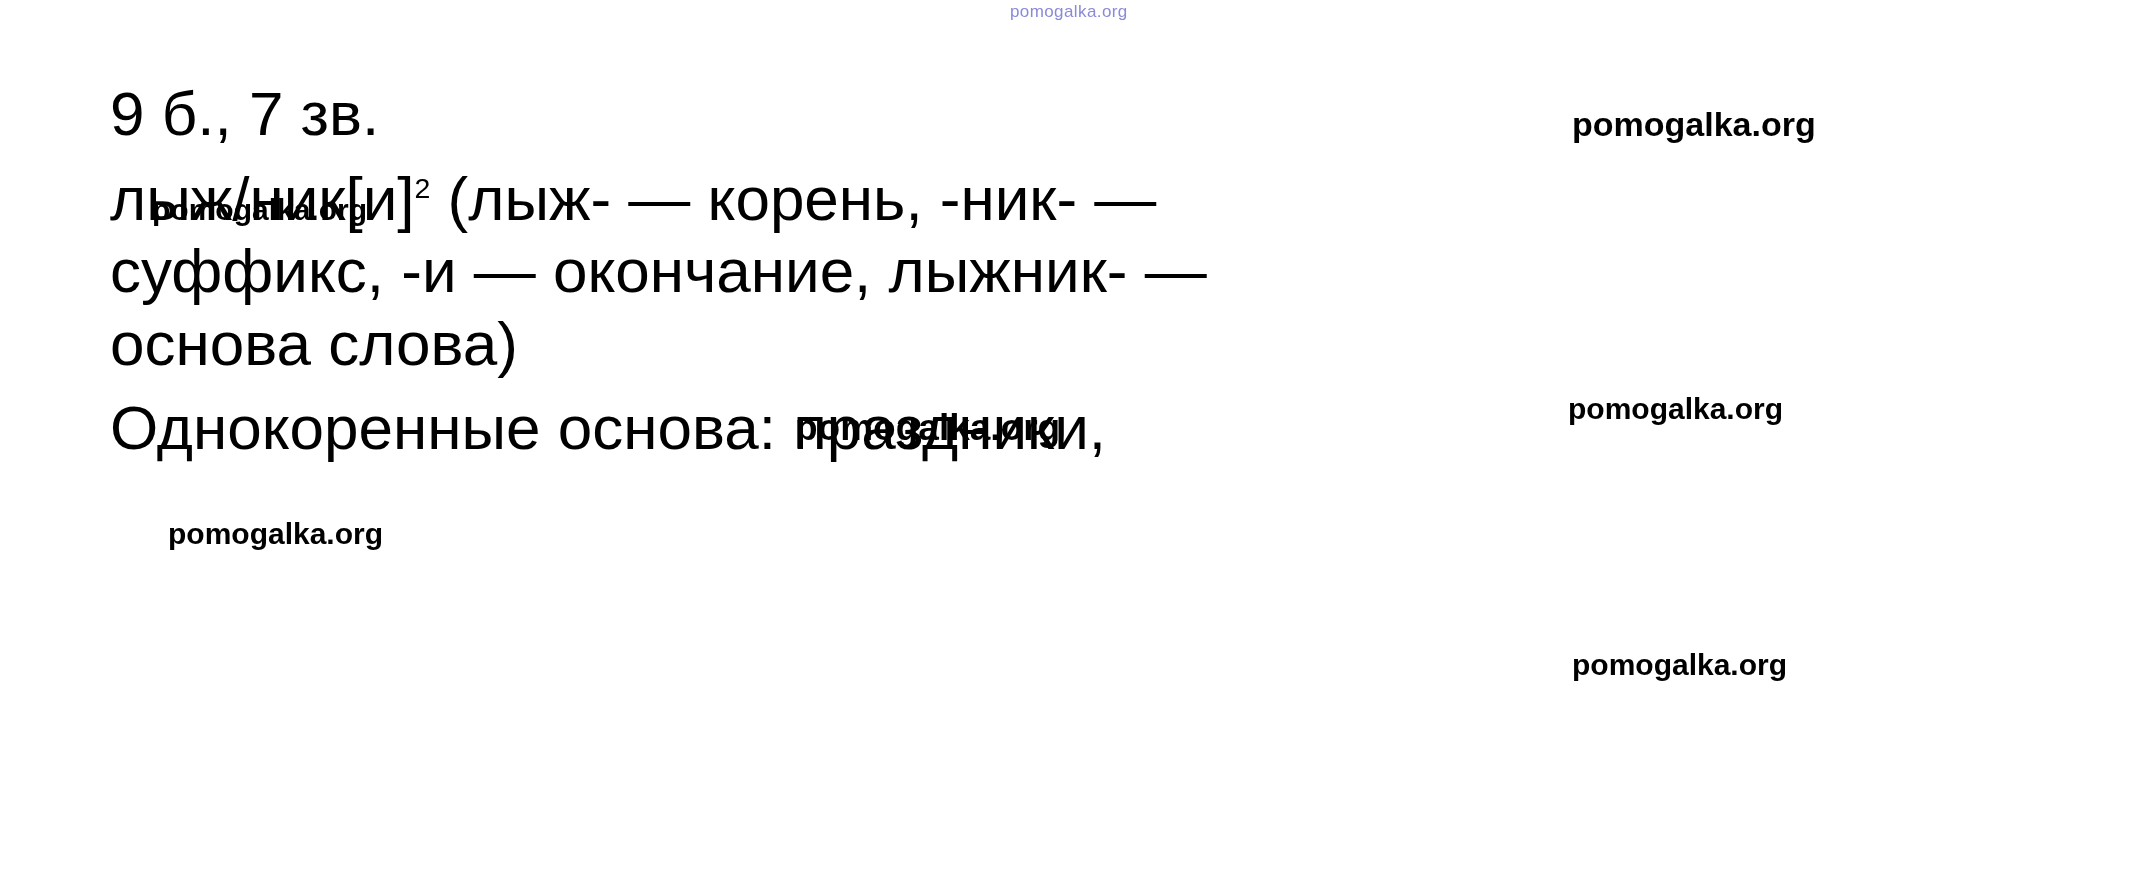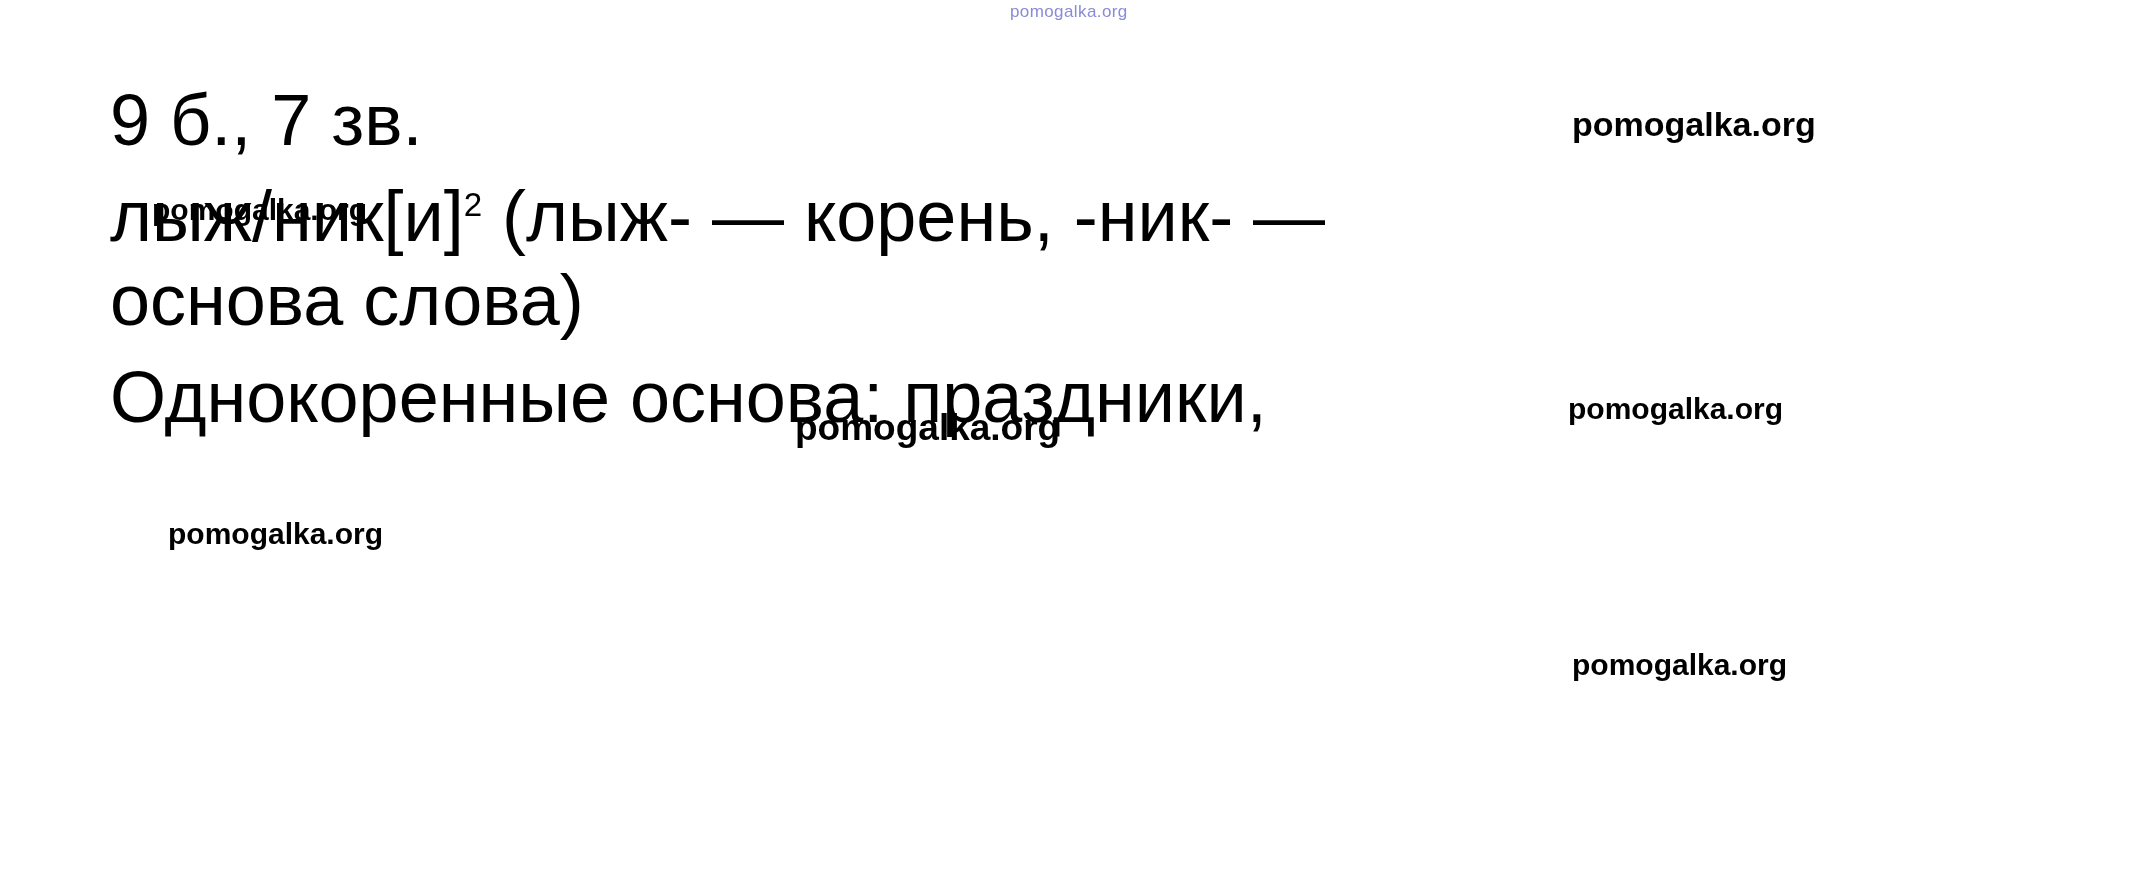--- a/index.html
+++ b/index.html
@@ -24,21 +24,21 @@
   
   #answer-body {
     position: absolute;
     left: 110px;
     top: 78px;
     width: 1870px;
     z-index: 2;
   }
   .answer-line {
     font-family: "Liberation Sans", sans-serif;
-    font-size: 72px;
+    font-size: 62px;
     line-height: 1.17;
     color: #000000;
     white-space: pre;
     letter-spacing: 0px;
     font-weight: 400;
   }
   .answer-line.blk-gap {
     margin-top: 12px;
   }
   .sup-mark {
@@ -82,20 +82,21 @@
 <div id="page">
 
   <div class="wm-faint" id="wm-top">pomogalka.org</div>
 
   <div id="answer-body">
 
     <div class="answer-line">9 б., 7 зв.</div>
 
     <div class="answer-line blk-gap"><span>лыж/ник[и]</span><span class="sup-mark">2</span><span> (лыж- — корень, -ник- —</span></div>
 
+    <div class="answer-line">суффикс, -и — окончание, лыжник- —</div>
 
     <div class="answer-line">основа слова)</div>
 
     <div class="answer-line blk-gap">Однокоренные основа: праздники,</div>
 
 
   </div>
 
   <div class="wm" id="wm-a">pomogalka.org</div>
 

